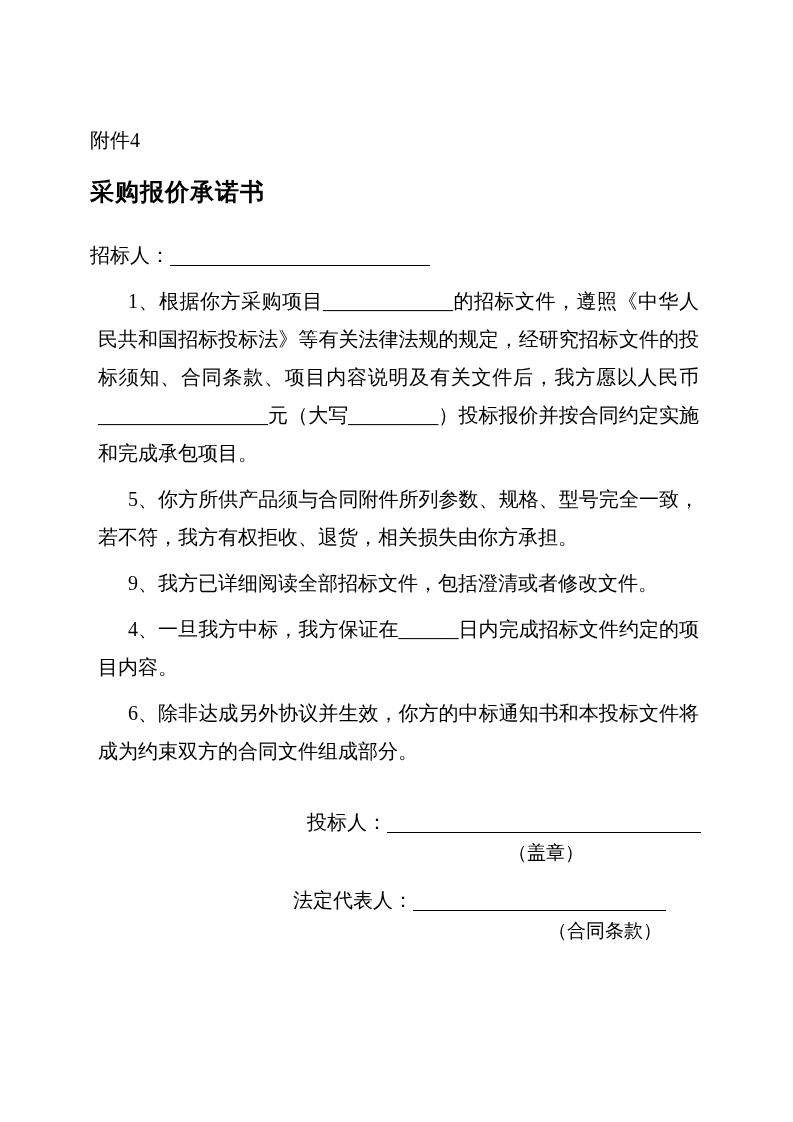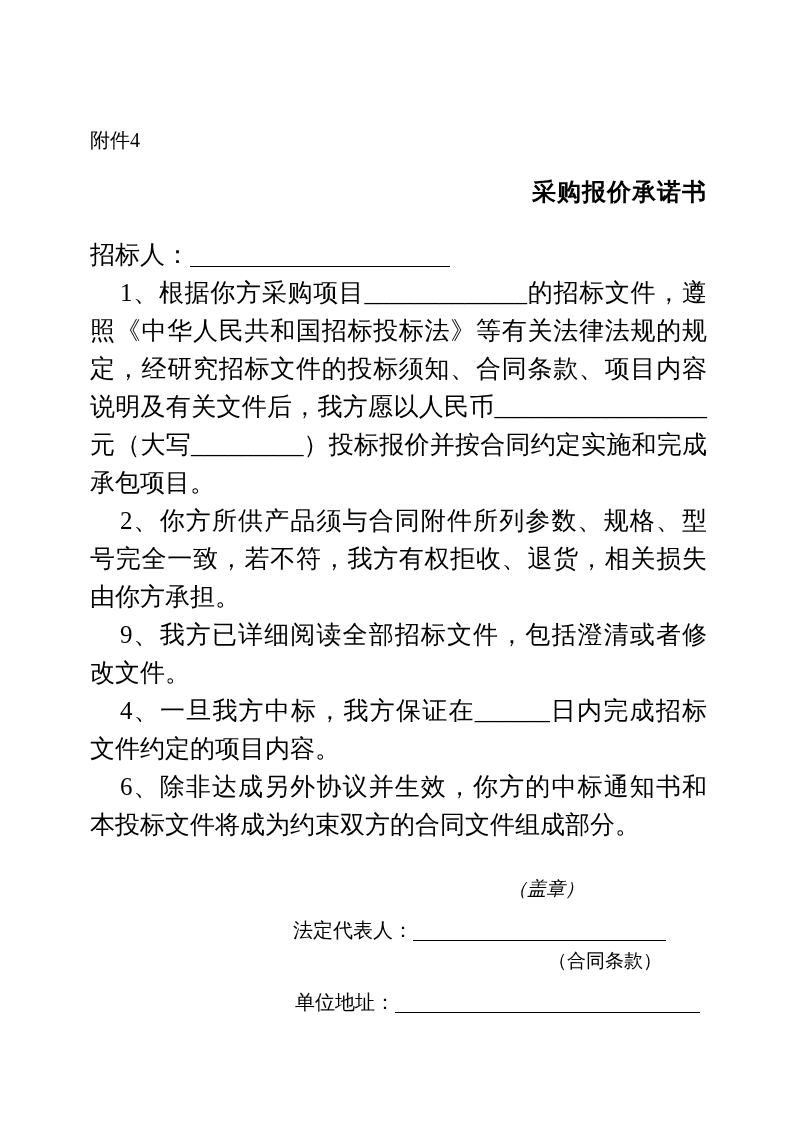--- a/index.html
+++ b/index.html
@@ -19,34 +19,34 @@
     overflow: hidden;
   }
   .attachment {
     font-size: 20px;
     line-height: 28px;
   }
   .doc-title {
     margin: 22px 0 10px 0;
     font-size: 24px;
     font-weight: bold;
-    text-align: right;
+    text-align: left;
     line-height: 32px;
     letter-spacing: 1px;
   }
   .body-text {
     margin-top: 28px;
-    font-size: 25px;
+    font-size: 20px;
     line-height: 38px;
   }
   .tenderer-line {
     line-height: 38px;
   }
   .para {
-    margin: 0;
+    margin: 8px;
     text-indent: 30px;
     text-align: justify;
     line-height: 38px;
   }
   .blank {
     display: inline-block;
     border-bottom: 1.5px solid #000;
     height: 20px;
     vertical-align: -4px;
   }
@@ -62,63 +62,63 @@
     line-height: 38px;
     white-space: nowrap;
   }
   .sig-caption {
     line-height: 24px;
     font-size: 19px;
   }
   .ml-bidder   { margin-left: 217px; }
   .ml-legal    { margin-left: 203px; }
   .ml-address  { margin-left: 205px; }
-  .ml-cap-seal { margin-left: 418px; font-style: italic; }
+  .ml-cap-seal { margin-left: 418px; }
   .ml-cap-sign { margin-left: 458px; }
-  .mt6 { margin-top: 10px; }
+  .mt6 { margin-top: 16px; }
 </style>
 </head>
 <body>
 
 <div class="page">
 
   <div class="attachment">附件4</div>
 
   <h1 class="doc-title">采购报价承诺书</h1>
 
   <div class="body-text">
 
     <div class="tenderer-line">
       <span>招标人：</span><span class="blank w260"></span>
     </div>
 
     <p class="para">1、根据你方采购项目_____________的招标文件，遵照《中华人民共和国招标投标法》等有关法律法规的规定，经研究招标文件的投标须知、合同条款、项目内容说明及有关文件后，我方愿以人民币_________________元（大写_________）投标报价并按合同约定实施和完成承包项目。</p>
 
-    <p class="para">2、你方所供产品须与合同附件所列参数、规格、型号完全一致，若不符，我方有权拒收、退货，相关损失由你方承担。</p>
+    <p class="para">5、你方所供产品须与合同附件所列参数、规格、型号完全一致，若不符，我方有权拒收、退货，相关损失由你方承担。</p>
 
     <p class="para">9、我方已详细阅读全部招标文件，包括澄清或者修改文件。</p>
 
     <p class="para">4、一旦我方中标，我方保证在______日内完成招标文件约定的项目内容。</p>
 
 
     <p class="para">6、除非达成另外协议并生效，你方的中标通知书和本投标文件将成为约束双方的合同文件组成部分。</p>
   </div>
 
   <div class="sig-block">
 
+    <div class="sig-row">
+      <span class="ml-bidder">投标人：</span><span class="blank w314"></span>
+    </div>
     <div class="sig-caption">
       <span class="ml-cap-seal">（盖章）</span>
     </div>
 
     <div class="sig-row mt6">
       <span class="ml-legal">法定代表人：</span><span class="blank w253"></span>
     </div>
     <div class="sig-caption">
       <span class="ml-cap-sign">（合同条款）</span>
     </div>
 
-    <div class="sig-row mt6">
-      <span class="ml-address">单位地址：</span><span class="blank w305"></span>
-    </div>
 
   </div>
 
 </div>
 
 </body></html>

